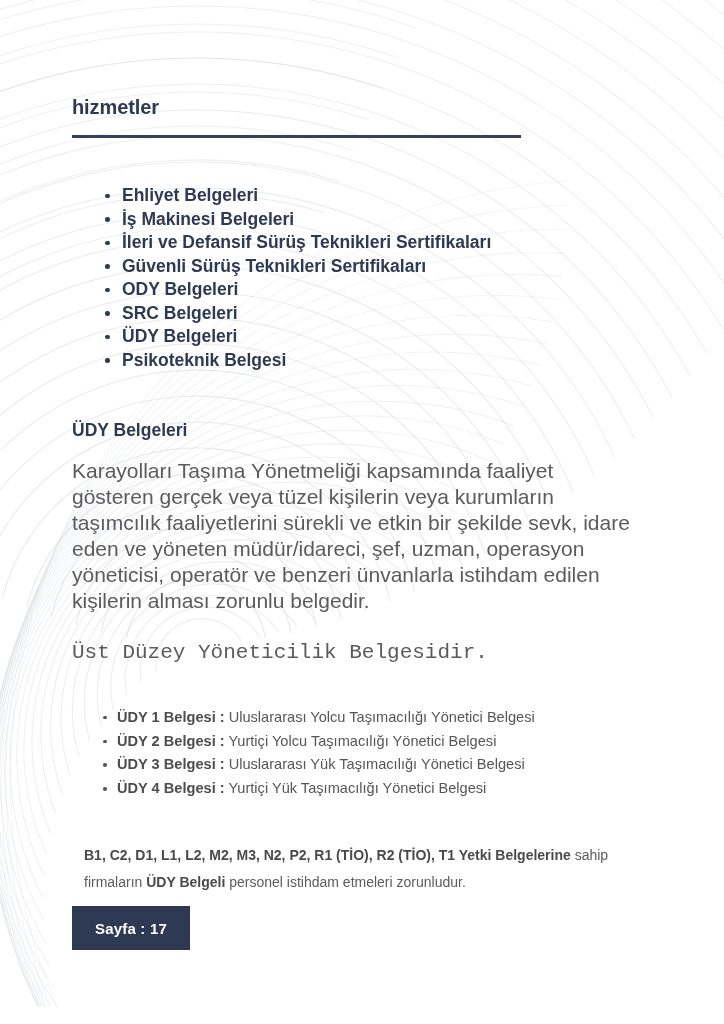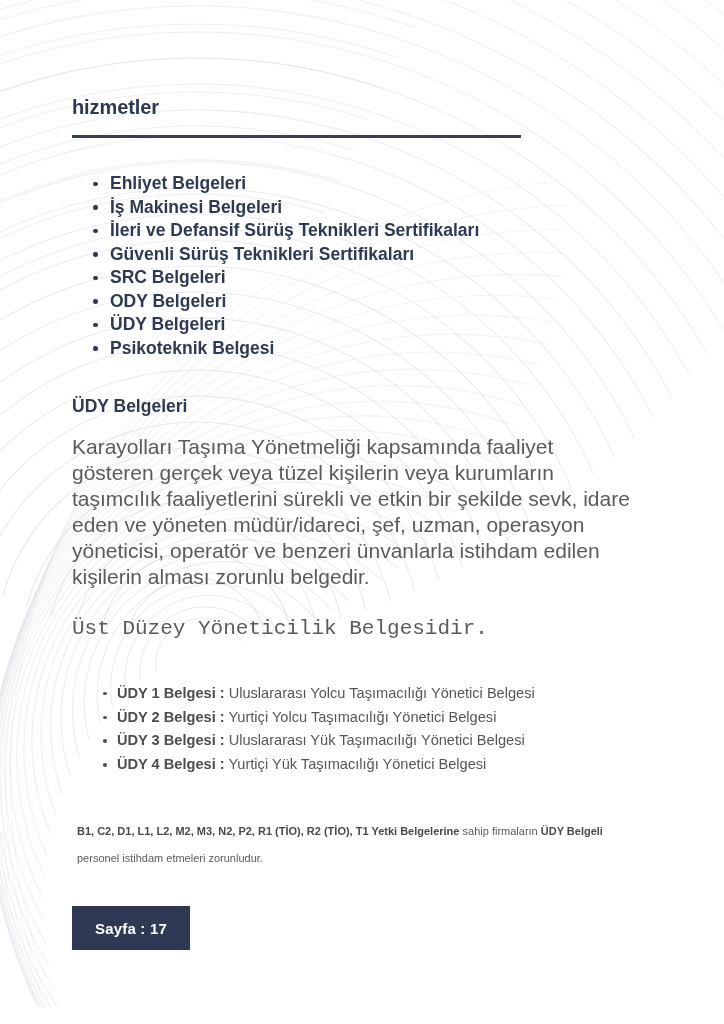--- a/index.html
+++ b/index.html
@@ -53,21 +53,21 @@
   .title-rule {
     margin-top: 16px;
     width: 449px;
     height: 3px;
     background: #33415c;
   }
 
   
   .services-list {
     list-style: none;
-    margin: 0;
+    margin: 12px;
     padding: 0;
     padding-top: 34px;
   }
   .services-list li {
     position: relative;
     padding-left: 38px;
     font-size: 17.5px;
     font-weight: bold;
     color: #2e3a54;
     line-height: 23.5px;
@@ -133,23 +133,23 @@
     border-radius: 50%;
     background: #565656;
   }
   .udy-list li b {
     font-weight: bold;
     color: #4d4d4d;
   }
 
   
   .closing-par {
-    margin: 5px;
+    margin: 12px;
     padding-top: 29px;
-    font-size: 11px;
+    font-size: 14px;
     color: #5b5b5b;
     line-height: 27px;
     max-width: 562px;
   }
   .closing-par b {
     font-weight: bold;
     color: #4a4a4a;
   }
 
   
@@ -269,22 +269,22 @@
   <div class="content">
 
     <h1 class="page-title">hizmetler</h1>
     <div class="title-rule"></div>
 
     <ul class="services-list">
         <li>Ehliyet Belgeleri</li>
         <li>İş Makinesi Belgeleri</li>
         <li>İleri ve Defansif Sürüş Teknikleri Sertifikaları</li>
         <li>Güvenli Sürüş Teknikleri Sertifikaları</li>
+        <li>ODY Belgeleri</li>
         <li>SRC Belgeleri</li>
-        <li>ODY Belgeleri</li>
         <li>ÜDY Belgeleri</li>
         <li>Psikoteknik Belgesi</li>
       </ul>
 
     <h2 class="section-heading">ÜDY Belgeleri</h2>
 
     <p class="body-par">Karayolları Taşıma Yönetmeliği kapsamında faaliyet gösteren gerçek veya tüzel kişilerin veya kurumların taşımcılık faaliyetlerini sürekli ve etkin bir şekilde sevk, idare eden ve yöneten müdür/idareci, şef, uzman, operasyon yöneticisi, operatör ve benzeri ünvanlarla istihdam edilen kişilerin alması zorunlu belgedir.</p>
 
     <p class="body-par tight">Üst Düzey Yöneticilik Belgesidir.</p>
 

